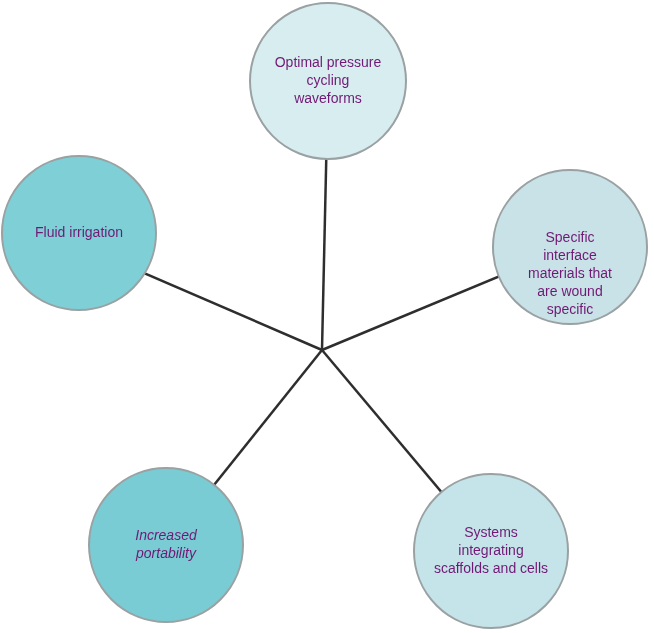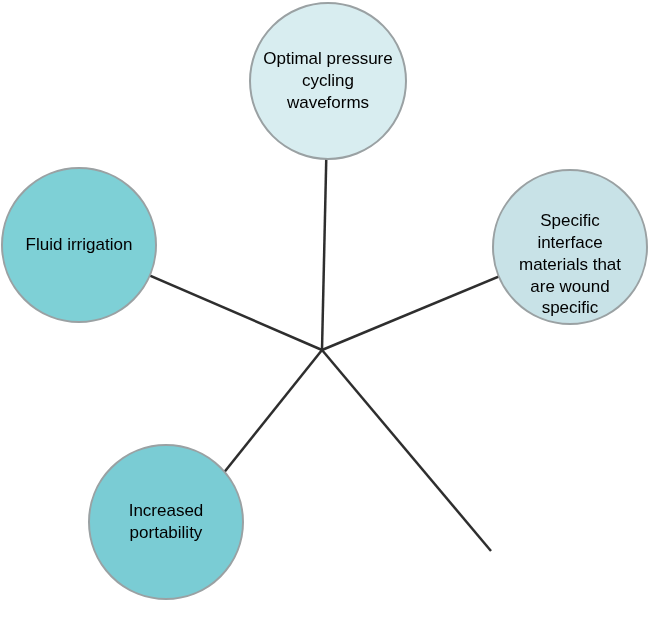--- a/index.html
+++ b/index.html
@@ -27,32 +27,32 @@
     border-radius: 50%;
     border: 2px solid #9aa1a3;
     display: flex;
     align-items: center;
     justify-content: center;
     text-align: center;
     box-sizing: border-box;
   }
   .node .label {
     white-space: pre-line;
-    font-size: 17px;
+    font-size: 14px;
     line-height: 1.28;
     font-weight: 400;
-    color: #000000;
+    color: #701a75;
     padding: 4px;
   }
   
   .node-hub          { left: 244px; top: 272px; width: 157px; height: 157px; }
   .node-top          { left: 249px; top:   2px; width: 158px; height: 158px; }
-  .node-left         { left:   1px; top: 167px; width: 156px; height: 156px; }
+  .node-left         { left:   1px; top: 155px; width: 156px; height: 156px; }
   .node-right        { left: 492px; top: 169px; width: 156px; height: 156px; align-items: flex-end; }
-  .node-bottom-left  { left:  88px; top: 444px; width: 156px; height: 156px; }
+  .node-bottom-left  { left:  88px; top: 467px; width: 156px; height: 156px; font-style: italic; }
   .node-bottom-right { left: 413px; top: 473px; width: 156px; height: 156px; }
 </style>
 </head>
 <body>
 
 <div class="canvas">
 
   <svg class="connectors" viewBox="0 0 654 633" xmlns="http://www.w3.org/2000/svg">
     <line x1="322" y1="350" x2="328" y2="81" stroke-width="2.5" stroke="#2e2e2e"></line>
     <line x1="322" y1="350" x2="79" y2="245" stroke-width="2.5" stroke="#2e2e2e"></line>
@@ -68,20 +68,25 @@
   </div>
 
   <div class="node node-right" style="background-color: rgb(200, 226, 231);">
     <span class="label">Specific
 interface
 materials that
 are wound
 specific</span>
   </div>
 
+  <div class="node node-bottom-right" style="background-color: rgb(197, 228, 233);">
+    <span class="label">Systems
+integrating
+scaffolds and cells</span>
+  </div>
 
   <div class="node node-bottom-left" style="background-color: rgb(122, 204, 212);">
     <span class="label">Increased
 portability</span>
   </div>
 
   <div class="node node-left" style="background-color: rgb(126, 208, 214);">
     <span class="label">Fluid irrigation</span>
   </div>
 

